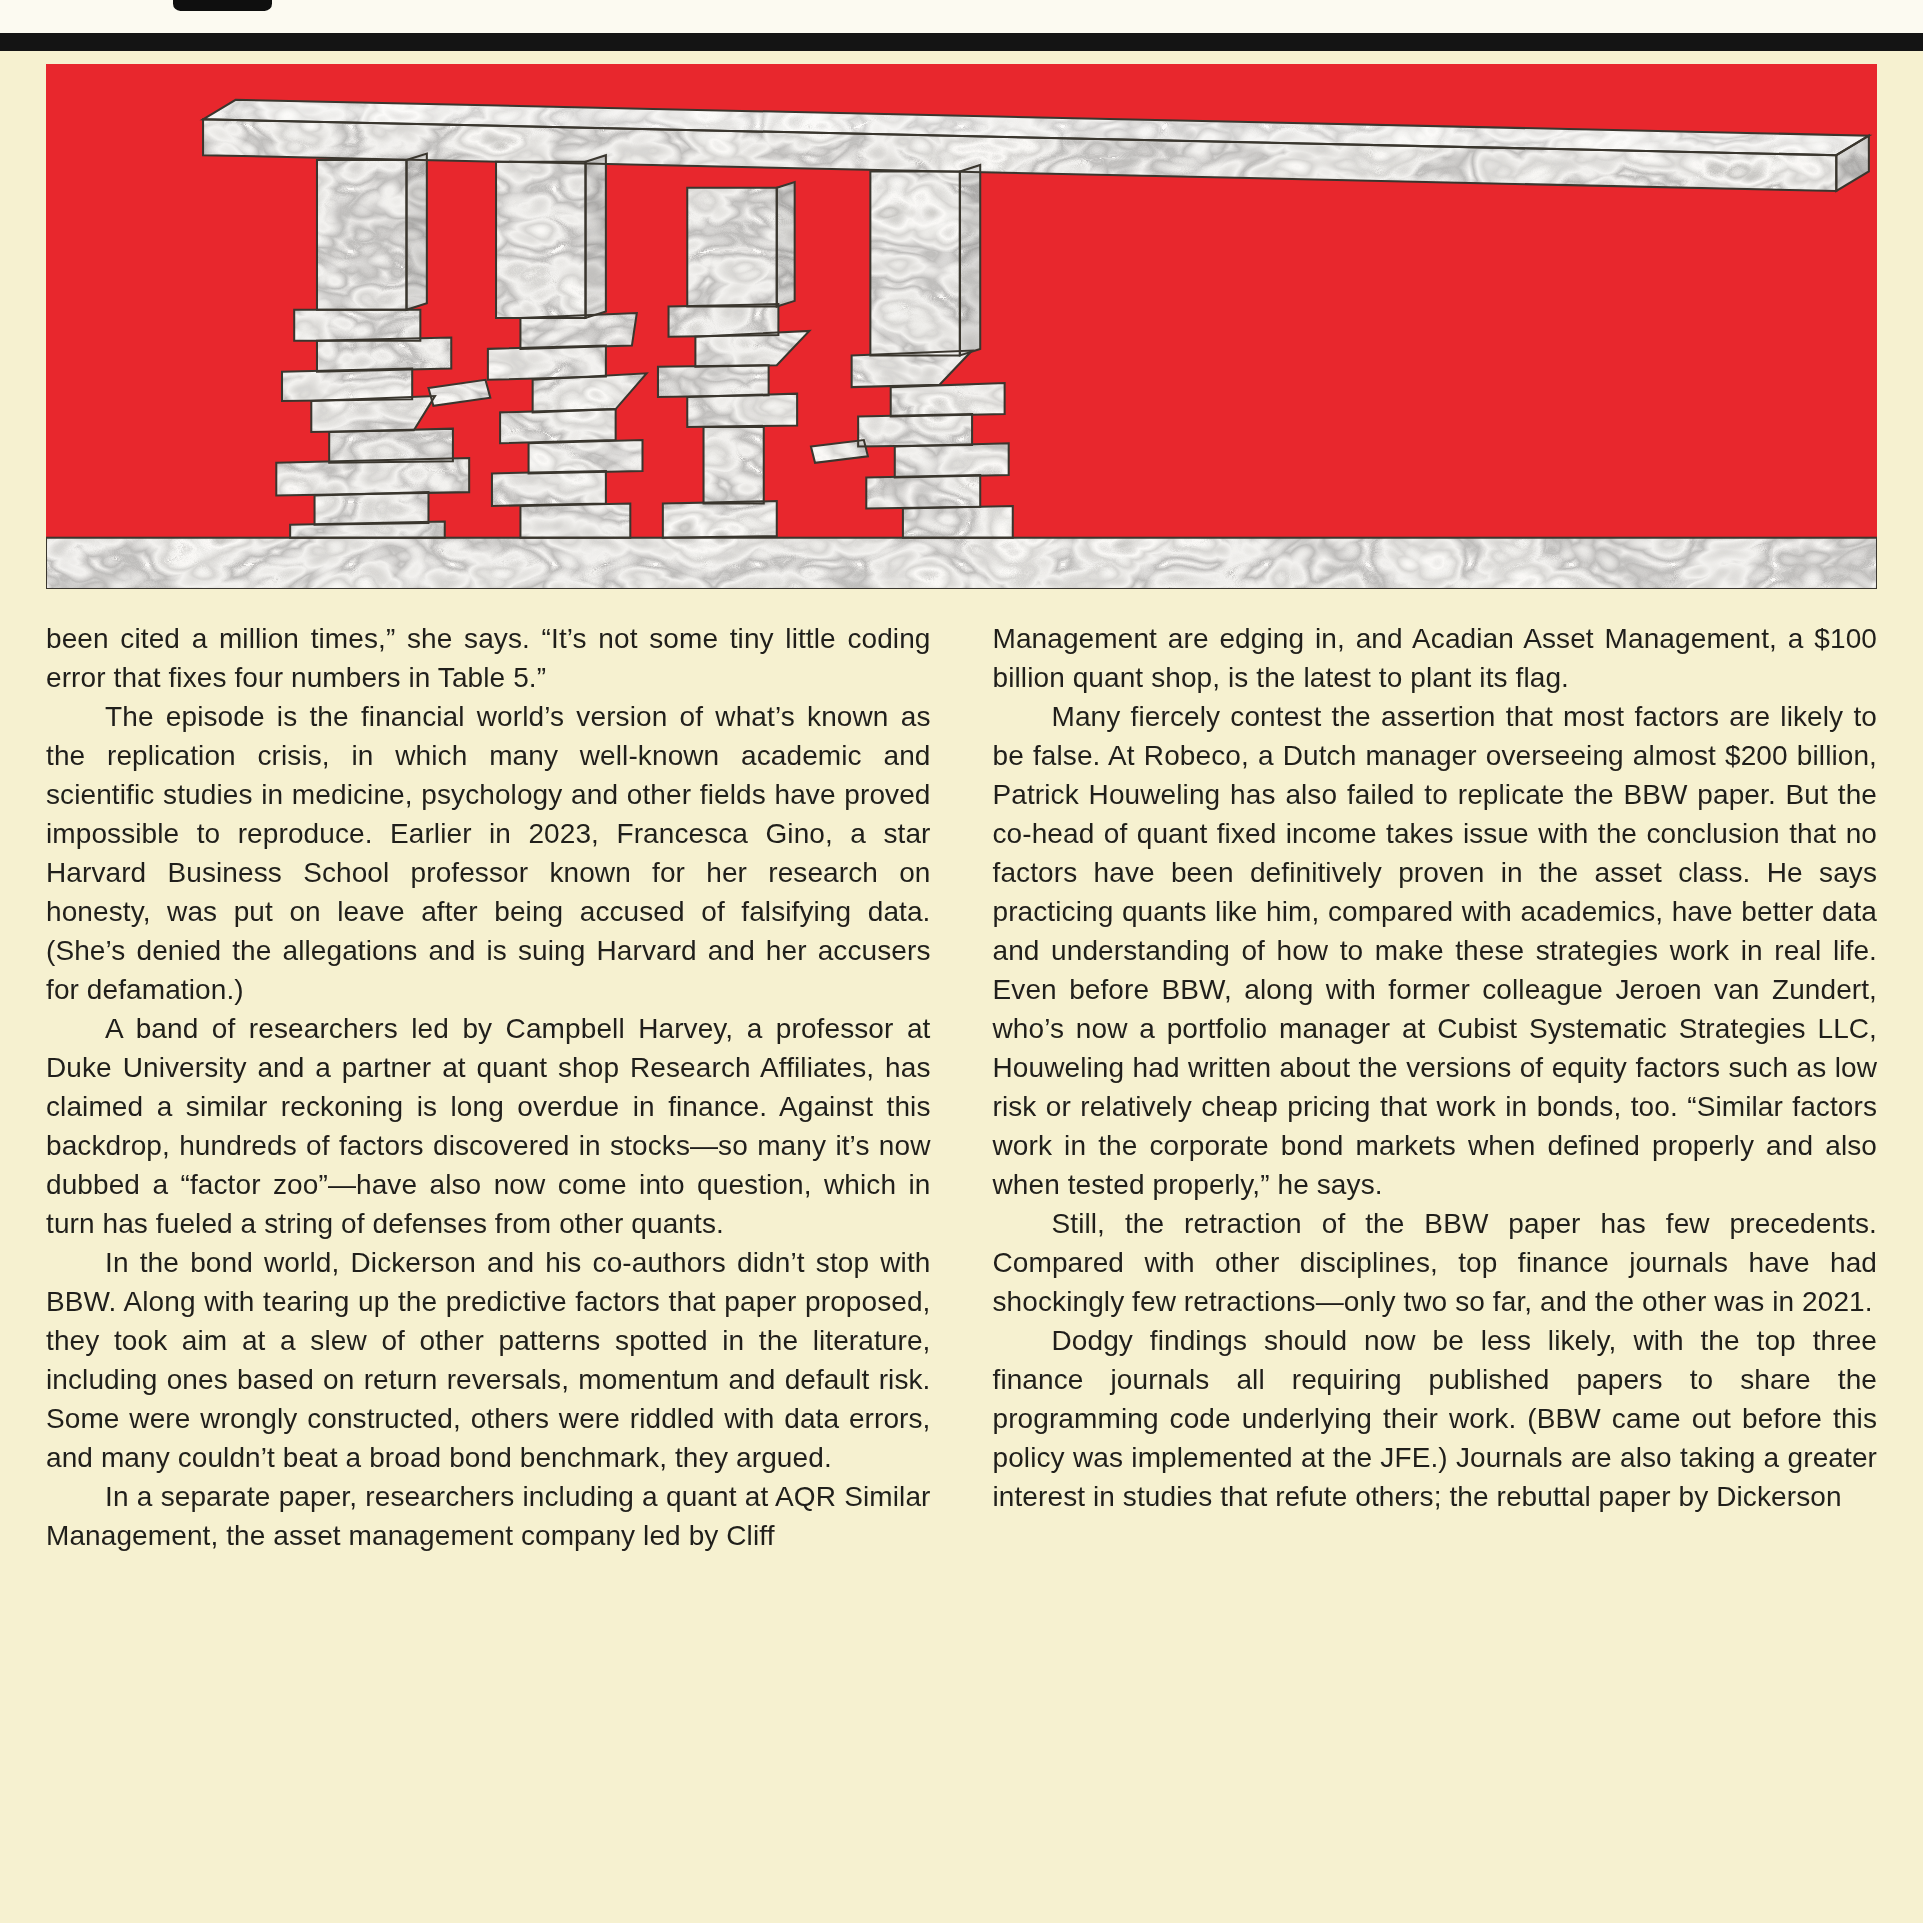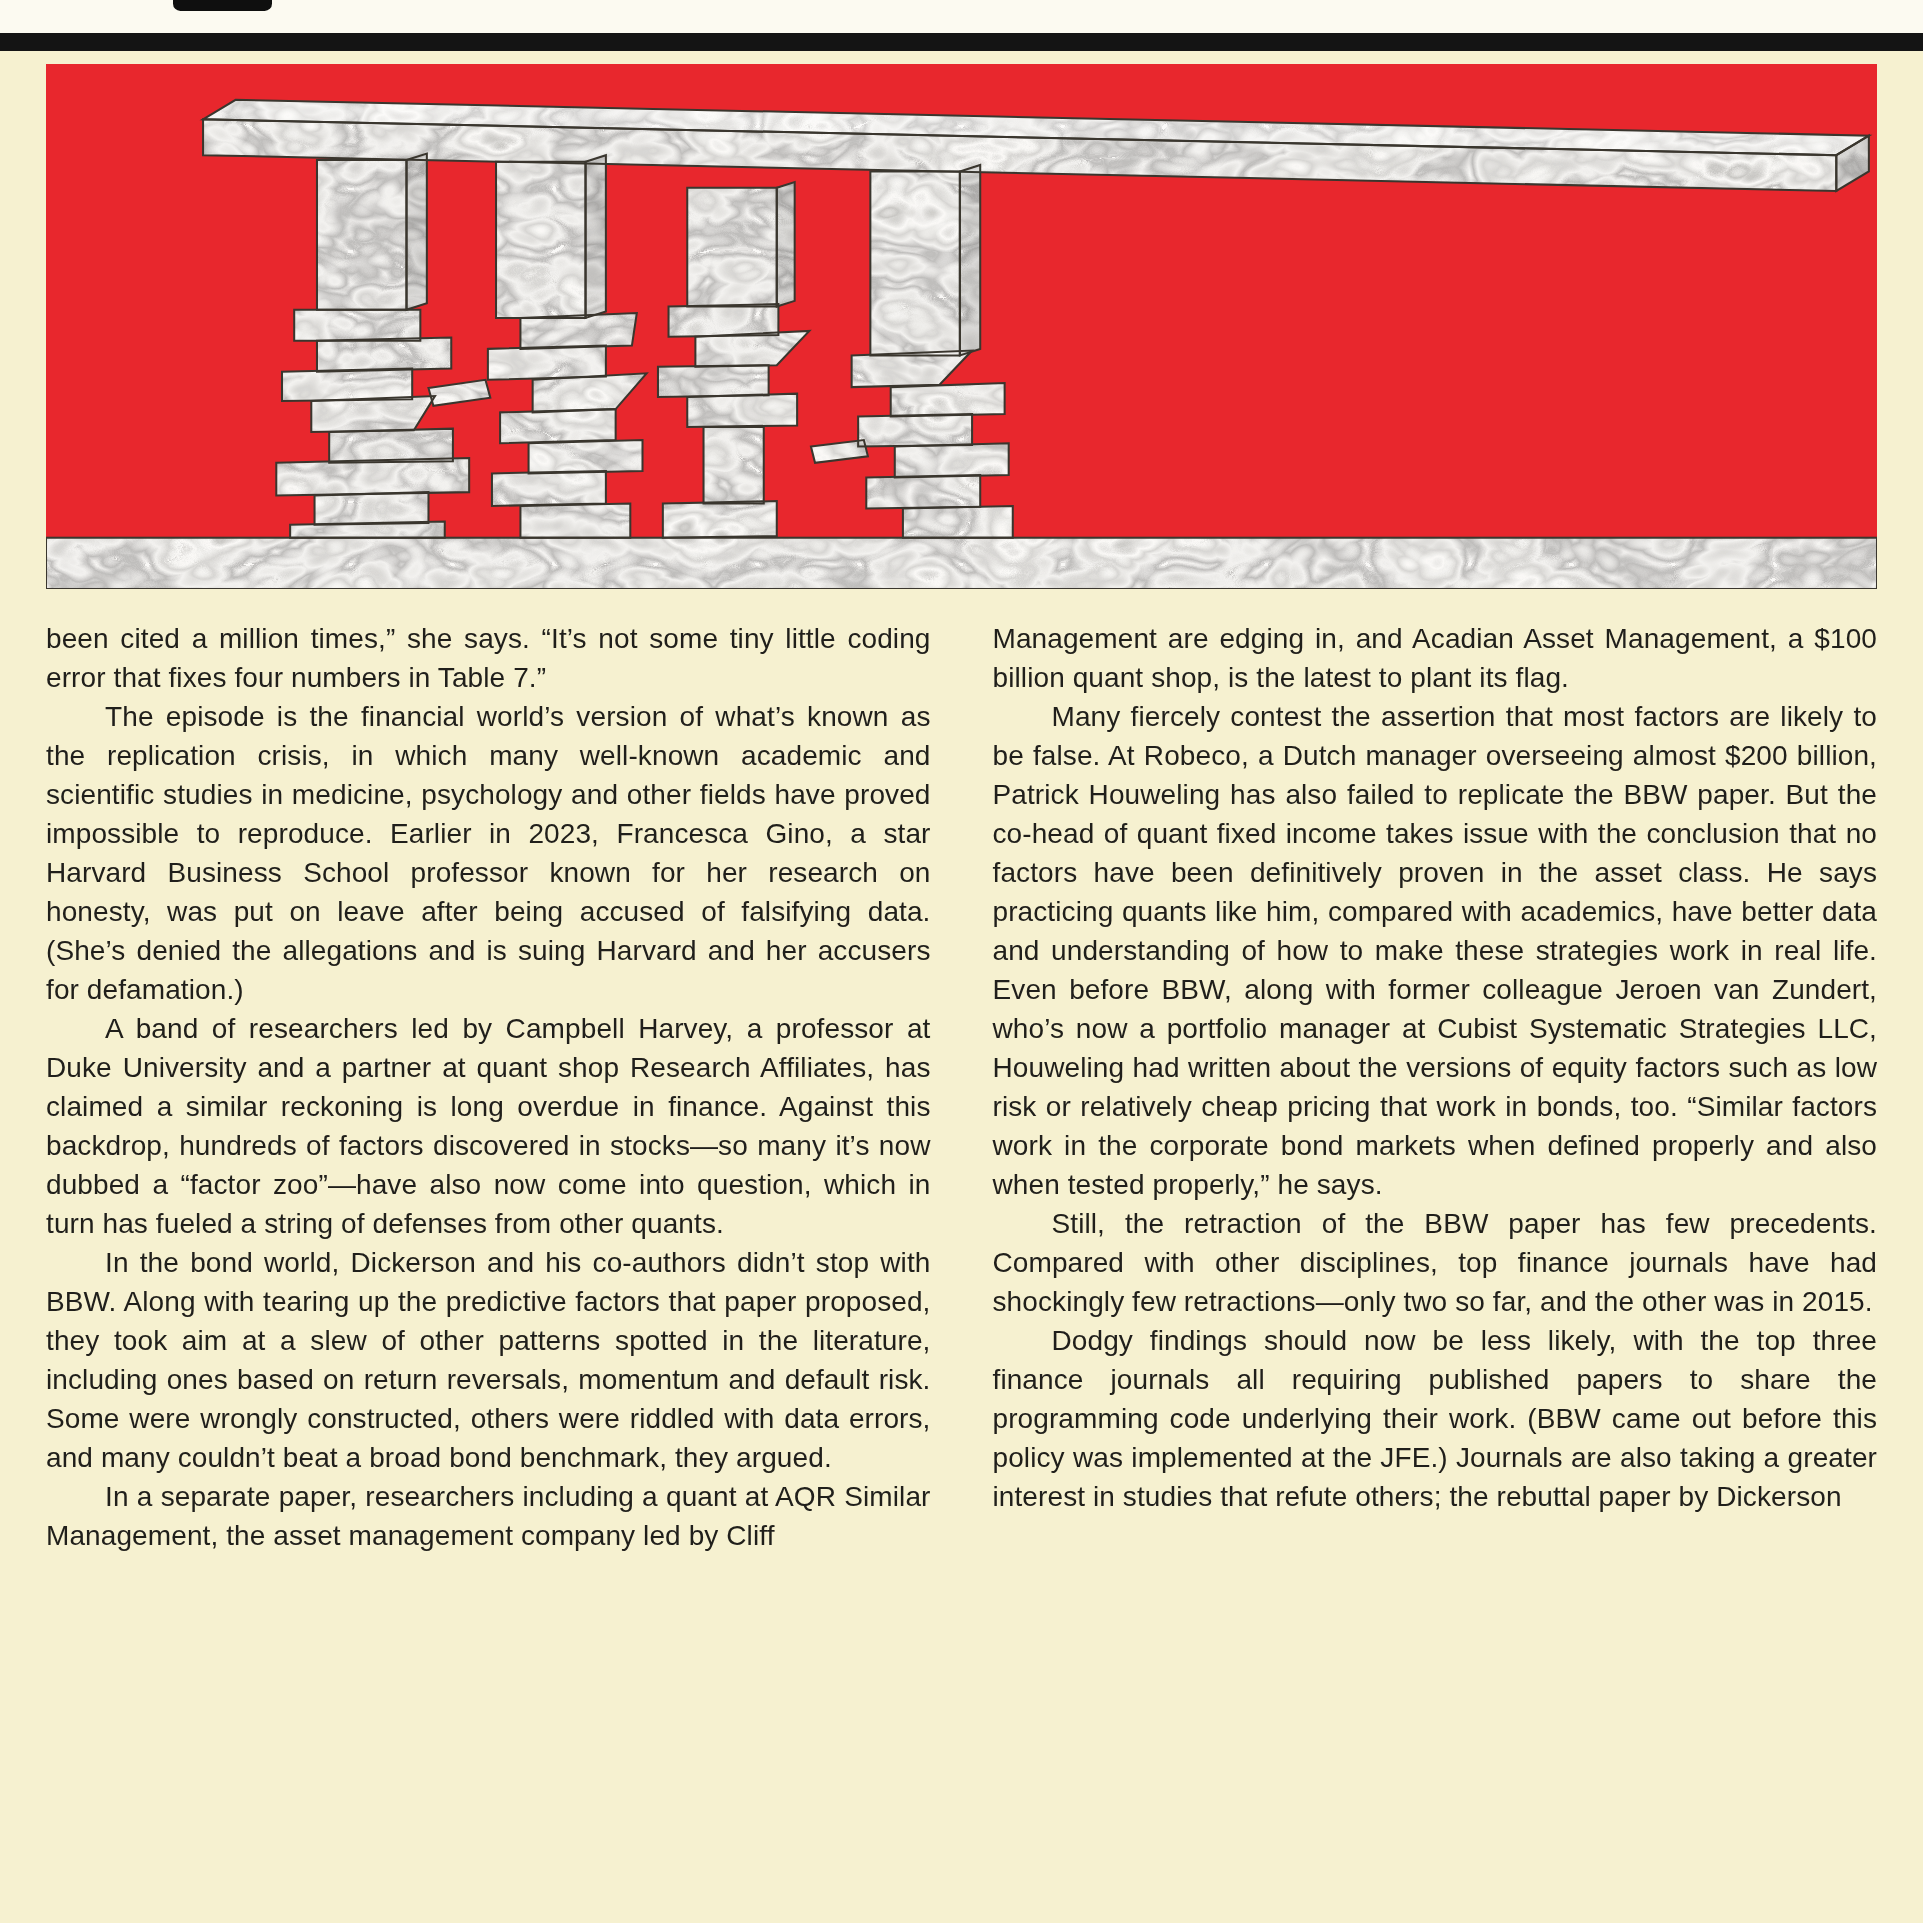--- a/index.html
+++ b/index.html
@@ -115,30 +115,30 @@
         <polygon points="1123,132 1148,124 1148,350 1123,358" fill="rgba(0,0,0,0.10)"></polygon>
       </g>
 
       <use href="#blocks" fill="none" stroke="#3a362e" stroke-width="2.5"></use>
     </svg>
   </div>
 
   <div class="article">
 
     <div class="col">
-      <p class="cont">been cited a million times,” she says. “It’s not some tiny little coding error that fixes four numbers in Table 7.”</p>
+      <p class="cont">been cited a million times,” she says. “It’s not some tiny little coding error that fixes four numbers in Table 5.”</p>
       <p>The episode is the financial world’s version of what’s known as the replication crisis, in which many well-known academic and scientific studies in medicine, psychology and other fields have proved impossible to reproduce. Earlier in 2023, Francesca Gino, a star Harvard Business School professor known for her research on honesty, was put on leave after being accused of falsifying data. (She’s denied the allegations and is suing Harvard and her accusers for defamation.)</p>
       <p>A band of researchers led by Campbell Harvey, a professor at Duke University and a partner at quant shop Research Affiliates, has claimed a similar reckoning is long overdue in finance. Against this backdrop, hundreds of factors discovered in stocks—so many it’s now dubbed a “factor zoo”—have also now come into question, which in turn has fueled a string of defenses from other quants.</p>
       <p>In the bond world, Dickerson and his co-authors didn’t stop with BBW. Along with tearing up the predictive factors that paper proposed, they took aim at a slew of other patterns spotted in the literature, including ones based on return reversals, momentum and default risk. Some were wrongly constructed, others were riddled with data errors, and many couldn’t beat a broad bond benchmark, they argued.</p>
       <p>In a separate paper, researchers including a quant at AQR Similar Management, the asset management company led by Cliff</p>
     </div>
 
     <div class="col">
       <p class="cont">Management are edging in, and Acadian Asset Management, a $100 billion quant shop, is the latest to plant its flag.</p>
       <p>Many fiercely contest the assertion that most factors are likely to be false. At Robeco, a Dutch manager overseeing almost $200 billion, Patrick Houweling has also failed to replicate the BBW paper. But the co-head of quant fixed income takes issue with the conclusion that no factors have been definitively proven in the asset class. He says practicing quants like him, compared with academics, have better data and understanding of how to make these strategies work in real life. Even before BBW, along with former colleague Jeroen van Zundert, who’s now a portfolio manager at Cubist Systematic Strategies LLC, Houweling had written about the versions of equity factors such as low risk or relatively cheap pricing that work in bonds, too. “Similar factors work in the corporate bond markets when defined properly and also when tested properly,” he says.</p>
-      <p>Still, the retraction of the BBW paper has few precedents. Compared with other disciplines, top finance journals have had shockingly few retractions—only two so far, and the other was in 2015.</p>
+      <p>Still, the retraction of the BBW paper has few precedents. Compared with other disciplines, top finance journals have had shockingly few retractions—only two so far, and the other was in 2021.</p>
       <p>Dodgy findings should now be less likely, with the top three finance journals all requiring published papers to share the programming code underlying their work. (BBW came out before this policy was implemented at the JFE.) Journals are also taking a greater interest in studies that refute others; the rebuttal paper by Dickerson</p>
     </div>
 
   </div>
 
 </div>
 
 
 </body></html>

